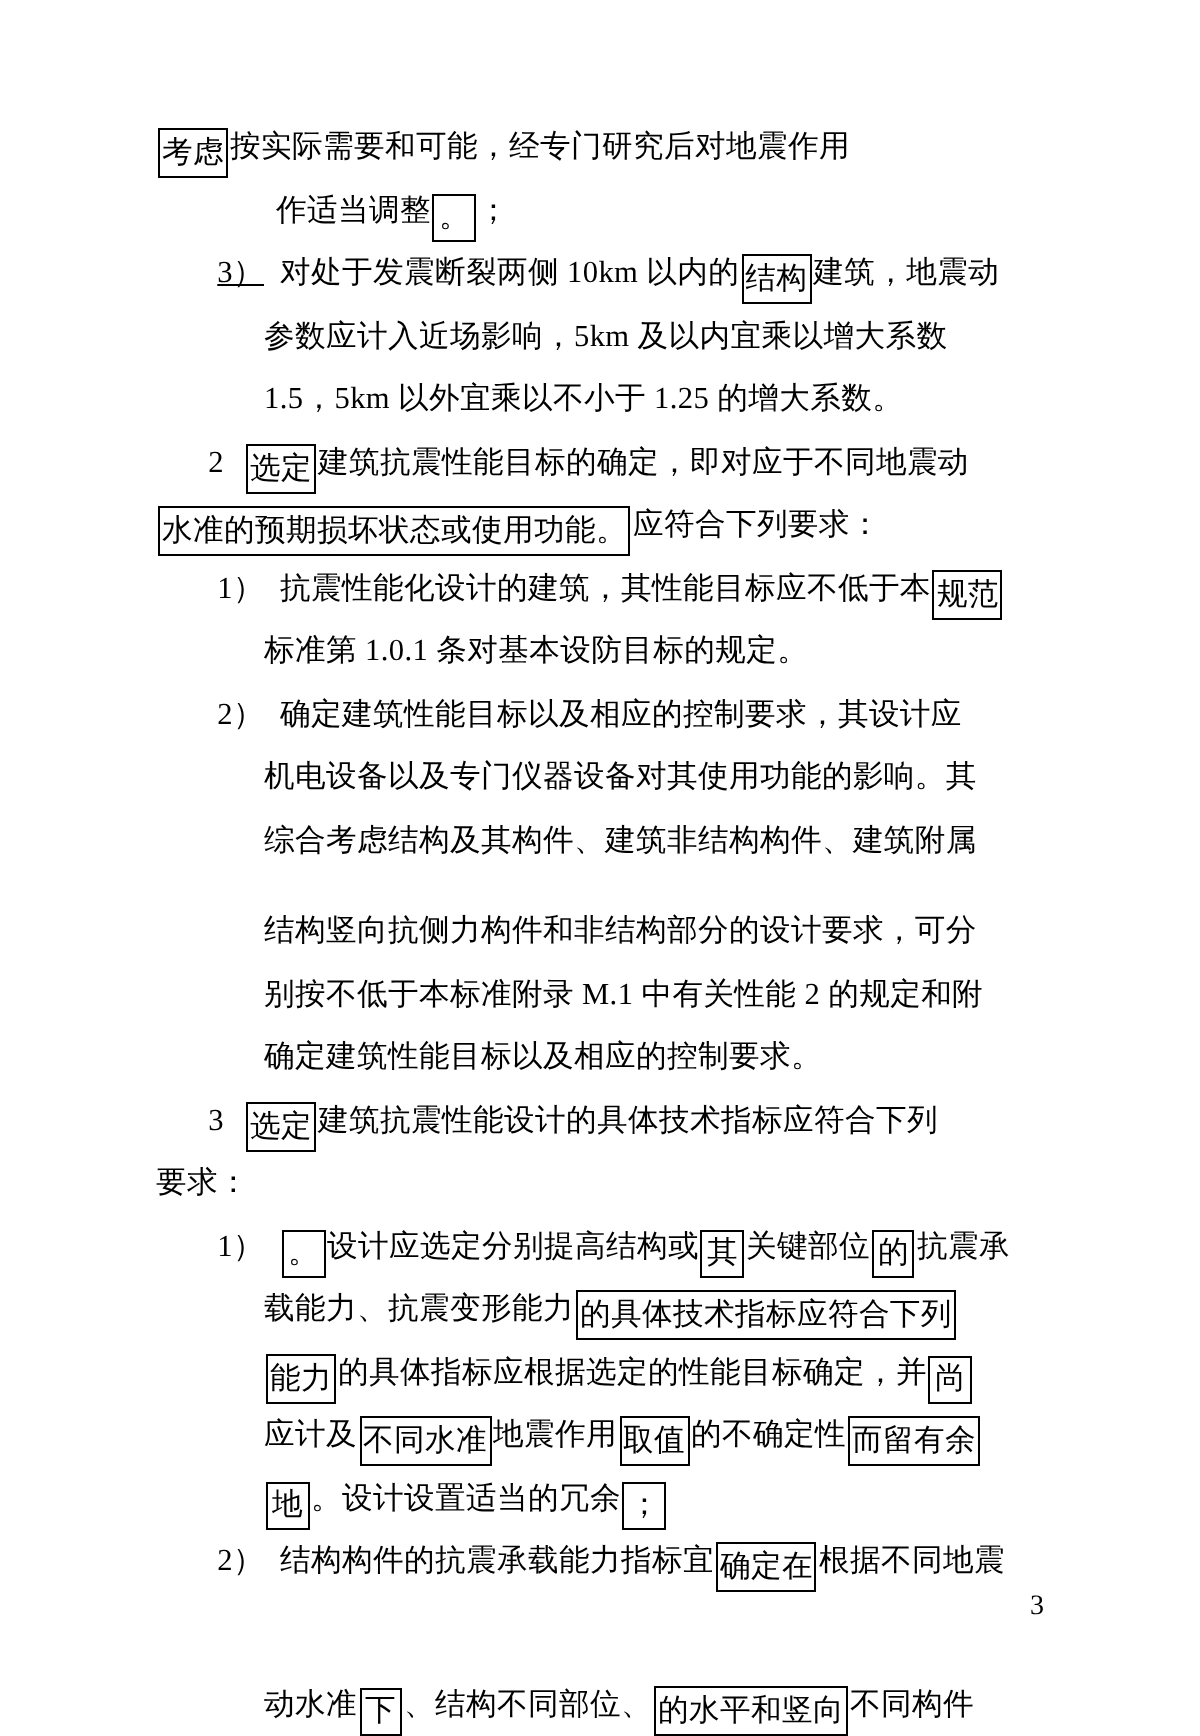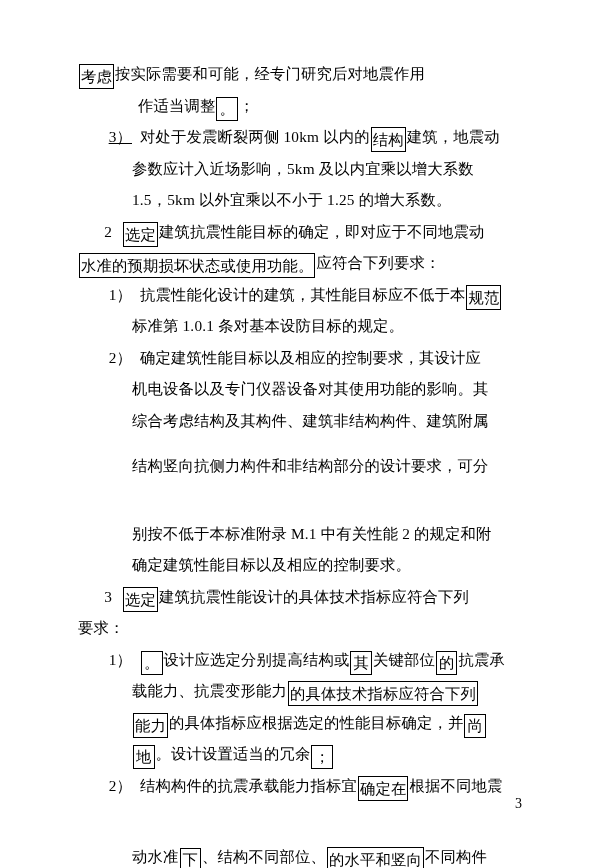--- a/index.html
+++ b/index.html
@@ -111,37 +111,38 @@
         <div style="padding-left: 54px;"><span>标准第 1.0.1 条对基本设防目标的规定。</span></div>
       </div>
       <div class="para">
         <div class="hang lvl-sub">
           <span class="marker">2）</span>
           <span class="content"><span>确定建筑性能目标以及相应的控制要求，其设计应</span></span>
         </div>
         <div style="padding-left: 54px;"><span>机电设备以及专门仪器设备对其使用功能的影响。其</span></div>
         <div style="padding-left: 54px;"><span>综合考虑结构及其构件、建筑非结构构件、建筑附属</span></div>
         <div style="padding-left: 54px; margin-top: 14px;"><span>结构竖向抗侧力构件和非结构部分的设计要求，可分</span></div>
-        <div style="padding-left: 54px; margin-top: 36px;"><span>别按不低于本标准附录 M.1 中有关性能 2 的规定和附</span></div>
+        <div style="padding-left: 54px;"><span>别按不低于本标准附录 M.1 中有关性能 2 的规定和附</span></div>
         <div style="padding-left: 54px;"><span>确定建筑性能目标以及相应的控制要求。</span></div>
       </div>
       <div class="para">
         <div class="hang lvl-num">
           <span class="marker">3</span>
           <span class="content"><span class="box">选定</span><span>建筑抗震性能设计</span><span>的具体技术指标应符合下列</span></span>
         </div>
         <div style="padding-left: 0px;"><span>要求：</span></div>
       </div>
       <div class="para">
         <div class="hang lvl-sub">
           <span class="marker">1）</span>
           <span class="content"><span class="box-tight">。</span><span>设计应选定分别提高</span><span>结构或</span><span class="box-tight">其</span><span>关键部位</span><span class="box-tight">的</span><span>抗震承</span></span>
         </div>
         <div style="padding-left: 54px;"><span>载能力、抗震变形能力</span><span class="box">的具体技术指标应符合下列</span></div>
         <div style="padding-left: 54px;"><span class="box">能力</span><span>的具体指标</span><span>应根据选定的性能目标确定，并</span><span class="box-tight">尚</span></div>
+        <div style="padding-left: 54px;"><span>应计及</span><span class="box">不同水准</span><span>地震作用</span><span class="box">取值</span><span>的不确定性</span><span class="box">而留有余</span></div>
         <div style="padding-left: 54px;"><span class="box-tight">地</span><span>。设计设置适当的冗余</span><span class="box-tight">；</span></div>
       </div>
       <div class="para">
         <div class="hang lvl-sub">
           <span class="marker">2）</span>
           <span class="content"><span>结构构件的抗震承载能力指标宜</span><span class="box">确定在</span><span>根据不同地震</span></span>
         </div>
         <div style="padding-left: 54px; margin-top: 40px;"><span>动水准</span><span class="box-tight">下</span><span>、结构不同部位、</span><span class="box">的水平和竖向</span><span>不同构件</span></div>
       </div>
     </div>

